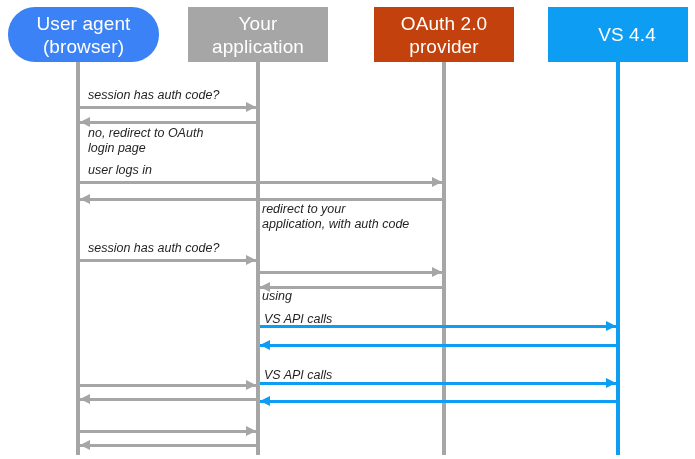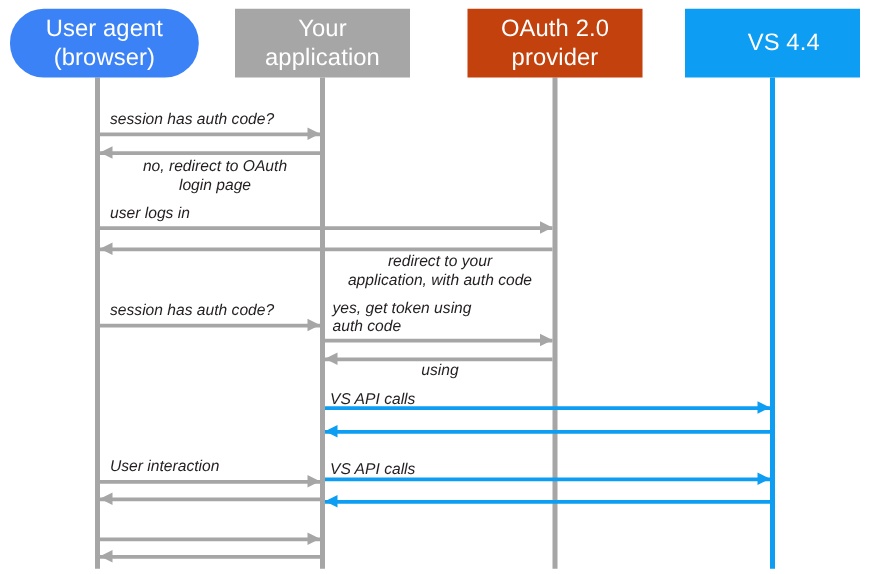--- a/index.html
+++ b/index.html
@@ -59,21 +59,21 @@
   }
   .msg-label {
     position: absolute;
     font-size: 12.5px;
     line-height: 15px;
     color: #231f20;
     white-space: pre-line;
     font-style: italic;
   }
   .msg-label.left-align { text-align: left; }
-  .msg-label.right-align { text-align: center; }
+  .msg-label.right-align { text-align: left; }
 </style>
 </head>
 <body>
 
 <div id="diagram">
     <div class="lifeline" style="left: 76px; top: 62px; height: 393px; background: rgb(166, 166, 166);"></div>
     <div class="lifeline" style="left: 256px; top: 62px; height: 393px; background: rgb(166, 166, 166);"></div>
     <div class="lifeline" style="left: 442px; top: 62px; height: 393px; background: rgb(166, 166, 166);"></div>
     <div class="lifeline" style="left: 616px; top: 62px; height: 393px; background: rgb(13, 157, 242);"></div>
     <div class="msg-line" style="left: 80px; top: 106px; width: 176px; background: rgb(166, 166, 166);"></div>
@@ -106,25 +106,22 @@
     <div class="arrow-head right" style="top: 426px; left: 246px; border-left-color: rgb(166, 166, 166);"></div>
     <div class="msg-line" style="left: 80px; top: 444px; width: 176px; background: rgb(166, 166, 166);"></div>
     <div class="arrow-head left" style="top: 440px; left: 80px; border-right-color: rgb(166, 166, 166);"></div>
     <div class="msg-label left-align" style="left: 88px; top: 88px; width: 170px;">session has auth code?</div>
     <div class="msg-label right-align" style="left: 88px; top: 126px; width: 168px;">no, redirect to OAuth
 login page</div>
     <div class="msg-label left-align" style="left: 88px; top: 163px; width: 250px;">user logs in</div>
     <div class="msg-label right-align" style="left: 262px; top: 202px; width: 180px;">redirect to your
 application, with auth code</div>
     <div class="msg-label left-align" style="left: 88px; top: 241px; width: 170px;">session has auth code?</div>
-    <div class="msg-label left-align" style="left: 266px; top: 239px; width: 180px;">yes, get token using
-auth code</div>
     <div class="msg-label right-align" style="left: 262px; top: 289px; width: 180px;">using</div>
     <div class="msg-label left-align" style="left: 264px; top: 312px; width: 220px;">VS API calls</div>
-    <div class="msg-label left-align" style="left: 88px; top: 366px; width: 170px;">User interaction</div>
     <div class="msg-label left-align" style="left: 264px; top: 368px; width: 220px;">VS API calls</div>
     <div class="actor-box" style="left: 8px; top: 7px; width: 151px; height: 55px; background: #3b82f6; border-radius: 27px;"><span>User agent
 (browser)</span></div>
     <div class="actor-box" style="left: 188px; top: 7px; width: 140px; height: 55px; background: rgb(166, 166, 166);"><span>Your
 application</span></div>
     <div class="actor-box" style="left: 374px; top: 7px; width: 140px; height: 55px; background: #c2410c;"><span>OAuth 2.0
 provider</span></div>
     <div class="actor-box" style="left: 548px; top: 7px; width: 140px; height: 55px; background: rgb(13, 157, 242); padding-left: 22px;"><span>VS 4.4</span></div>
   </div>
 

